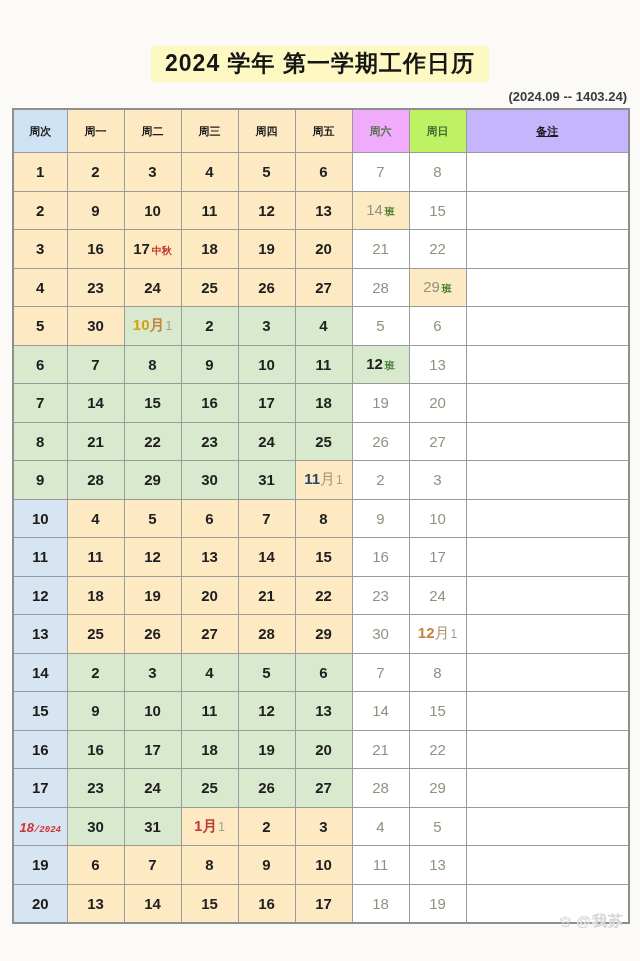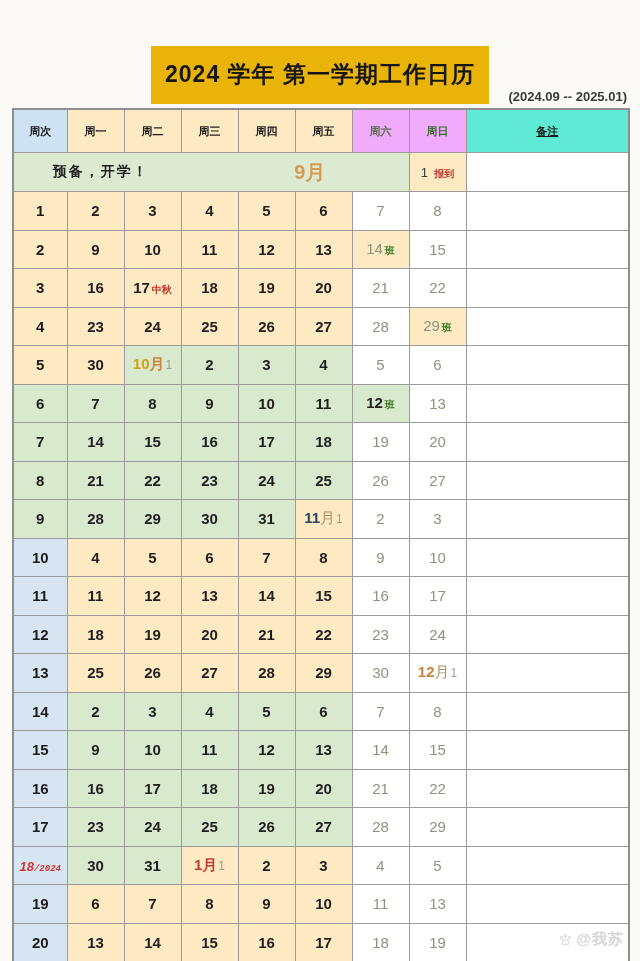--- a/index.html
+++ b/index.html
@@ -4,43 +4,43 @@
 <style>
   html,body{margin:0;padding:0;}
   body{
     width:640px;height:961px;position:relative;overflow:hidden;
     background:#fbfaf7;
     font-family:"Liberation Sans","DejaVu Sans",sans-serif;
     -webkit-font-smoothing:antialiased;
   }
   .title-wrap{position:absolute;top:46px;left:0;width:100%;text-align:center;}
   .title{
-    display:inline-block;background:#eab308;color:#161616;
+    display:inline-block;background:#fef9c3;color:#161616;
     font-size:23px;font-weight:bold;letter-spacing:1px;
-    padding:15px 14px;line-height:1.2;
+    padding:4px 14px;line-height:1.2;
   }
   .subtitle{
     position:absolute;top:89px;right:13px;
     font-size:13px;color:#3a3a3a;font-weight:bold;
   }
   table.cal{
     position:absolute;top:108px;left:12px;
     border-collapse:collapse;table-layout:fixed;width:616px;
     border:2px solid #8f8f8f;
   }
   table.cal th,table.cal td{
     border:1px solid #9b9b9b;text-align:center;vertical-align:middle;
     padding:0;overflow:hidden;white-space:nowrap;
   }
   th.h{height:42px;font-size:11px;color:#1b1b1b;font-weight:bold;}
   th.c0{background:#cfe2f3;}
   th.c1,th.c2,th.c3,th.c4,th.c5{background:#fdeac2;}
   th.c6{background:#f0abfc;color:#57704c;}
-  th.c7{background:#f0abfc;color:#3f6a33;}
-  th.c8{background:#5eead4;text-decoration:underline;}
+  th.c7{background:#bef264;color:#3f6a33;}
+  th.c8{background:#c4b5fd;text-decoration:underline;}
   tr.banner td{height:38px;}
   td.banner-main{background:#dcead2;position:relative;}
   .banner-note{
     position:absolute;left:22%;top:50%;transform:translate(-50%,-50%);
     font-size:14px;font-weight:bold;color:#222;letter-spacing:2px;
   }
   .banner-month{
     position:absolute;left:75%;top:50%;transform:translate(-50%,-50%);
     font-size:20px;font-weight:bold;color:#d89a50;
   }
@@ -60,34 +60,34 @@
   .p-tag-green{color:#3c7a2a;font-size:10px;font-weight:bold;margin-left:2px;}
   .p-mo-gold{color:#d4a017;font-weight:bold;}
   .p-mo-orange{color:#c9823d;font-weight:bold;}
   .p-mo-navy{color:#25476a;font-weight:bold;}
   .p-mo-tan{color:#a8906a;font-weight:500;}
   .p-mo-red{color:#c23a38;font-weight:bold;}
   .p-d-gray{color:#9aa090;font-size:12px;margin-left:1px;font-weight:500;}
   .p-wr-big{color:#d03434;font-weight:bold;font-style:italic;font-size:13px;}
   .p-wr-small{color:#d03434;font-style:italic;font-size:9px;font-family:Liberation Mono, monospace;}
   .watermark{
-    position:absolute;right:16px;bottom:12px;
+    position:absolute;right:16px;bottom:30px;
     color:#d7d7d7;font-size:15px;font-weight:bold;letter-spacing:1px;
     display:flex;align-items:center;gap:3px;
     text-shadow:0 0 1px #efefef;
   }
   .watermark svg{opacity:.8;}
 </style>
 </head>
 <body>
 
 <div class="title-wrap">
   <span class="title">2024 学年  第一学期工作日历</span>
 </div>
-<div class="subtitle">(2024.09 -- 2025.01)</div>
+<div class="subtitle">(2024.09 -- 1403.24)</div>
 
 <table class="cal">
   <colgroup>
     <col style="width:54px">
       <col style="width:57px">
       <col style="width:57px">
     <col style="width:57px">
       <col style="width:57px">
       <col style="width:57px">
     <col style="width:57px">
@@ -101,31 +101,20 @@
         <th class="h c2">周二</th>
         <th class="h c3">周三</th>
         <th class="h c4">周四</th>
         <th class="h c5">周五</th>
         <th class="h c6">周六</th>
         <th class="h c7">周日</th>
         <th class="h c8">备注</th>
       </tr>
   </thead>
   <tbody id="tbody">
-    <tr class="banner">
-      <td class="banner-main" colspan="7">
-        <span class="banner-note">预备，开学！</span>
-        <span class="banner-month">9月</span>
-      </td>
-      <td class="banner-sun">
-        <span class="p-nsm">1</span>
-        <span class="p-tag-red">报到</span>
-      </td>
-      <td class="banner-note-col"></td>
-    </tr>
   <tr class="r">
         <td class="week bg-y">1</td>
         <td class="bg-y"><span class="p-n">2</span></td>
         <td class="bg-y"><span class="p-n">3</span></td>
         <td class="bg-y"><span class="p-n">4</span></td>
         <td class="bg-y"><span class="p-n">5</span></td>
         <td class="bg-y"><span class="p-n">6</span></td>
         <td class="bg-w"><span class="p-wk">7</span></td>
         <td class="bg-w"><span class="p-wk">8</span></td>
         <td class="note-cell"></td>

